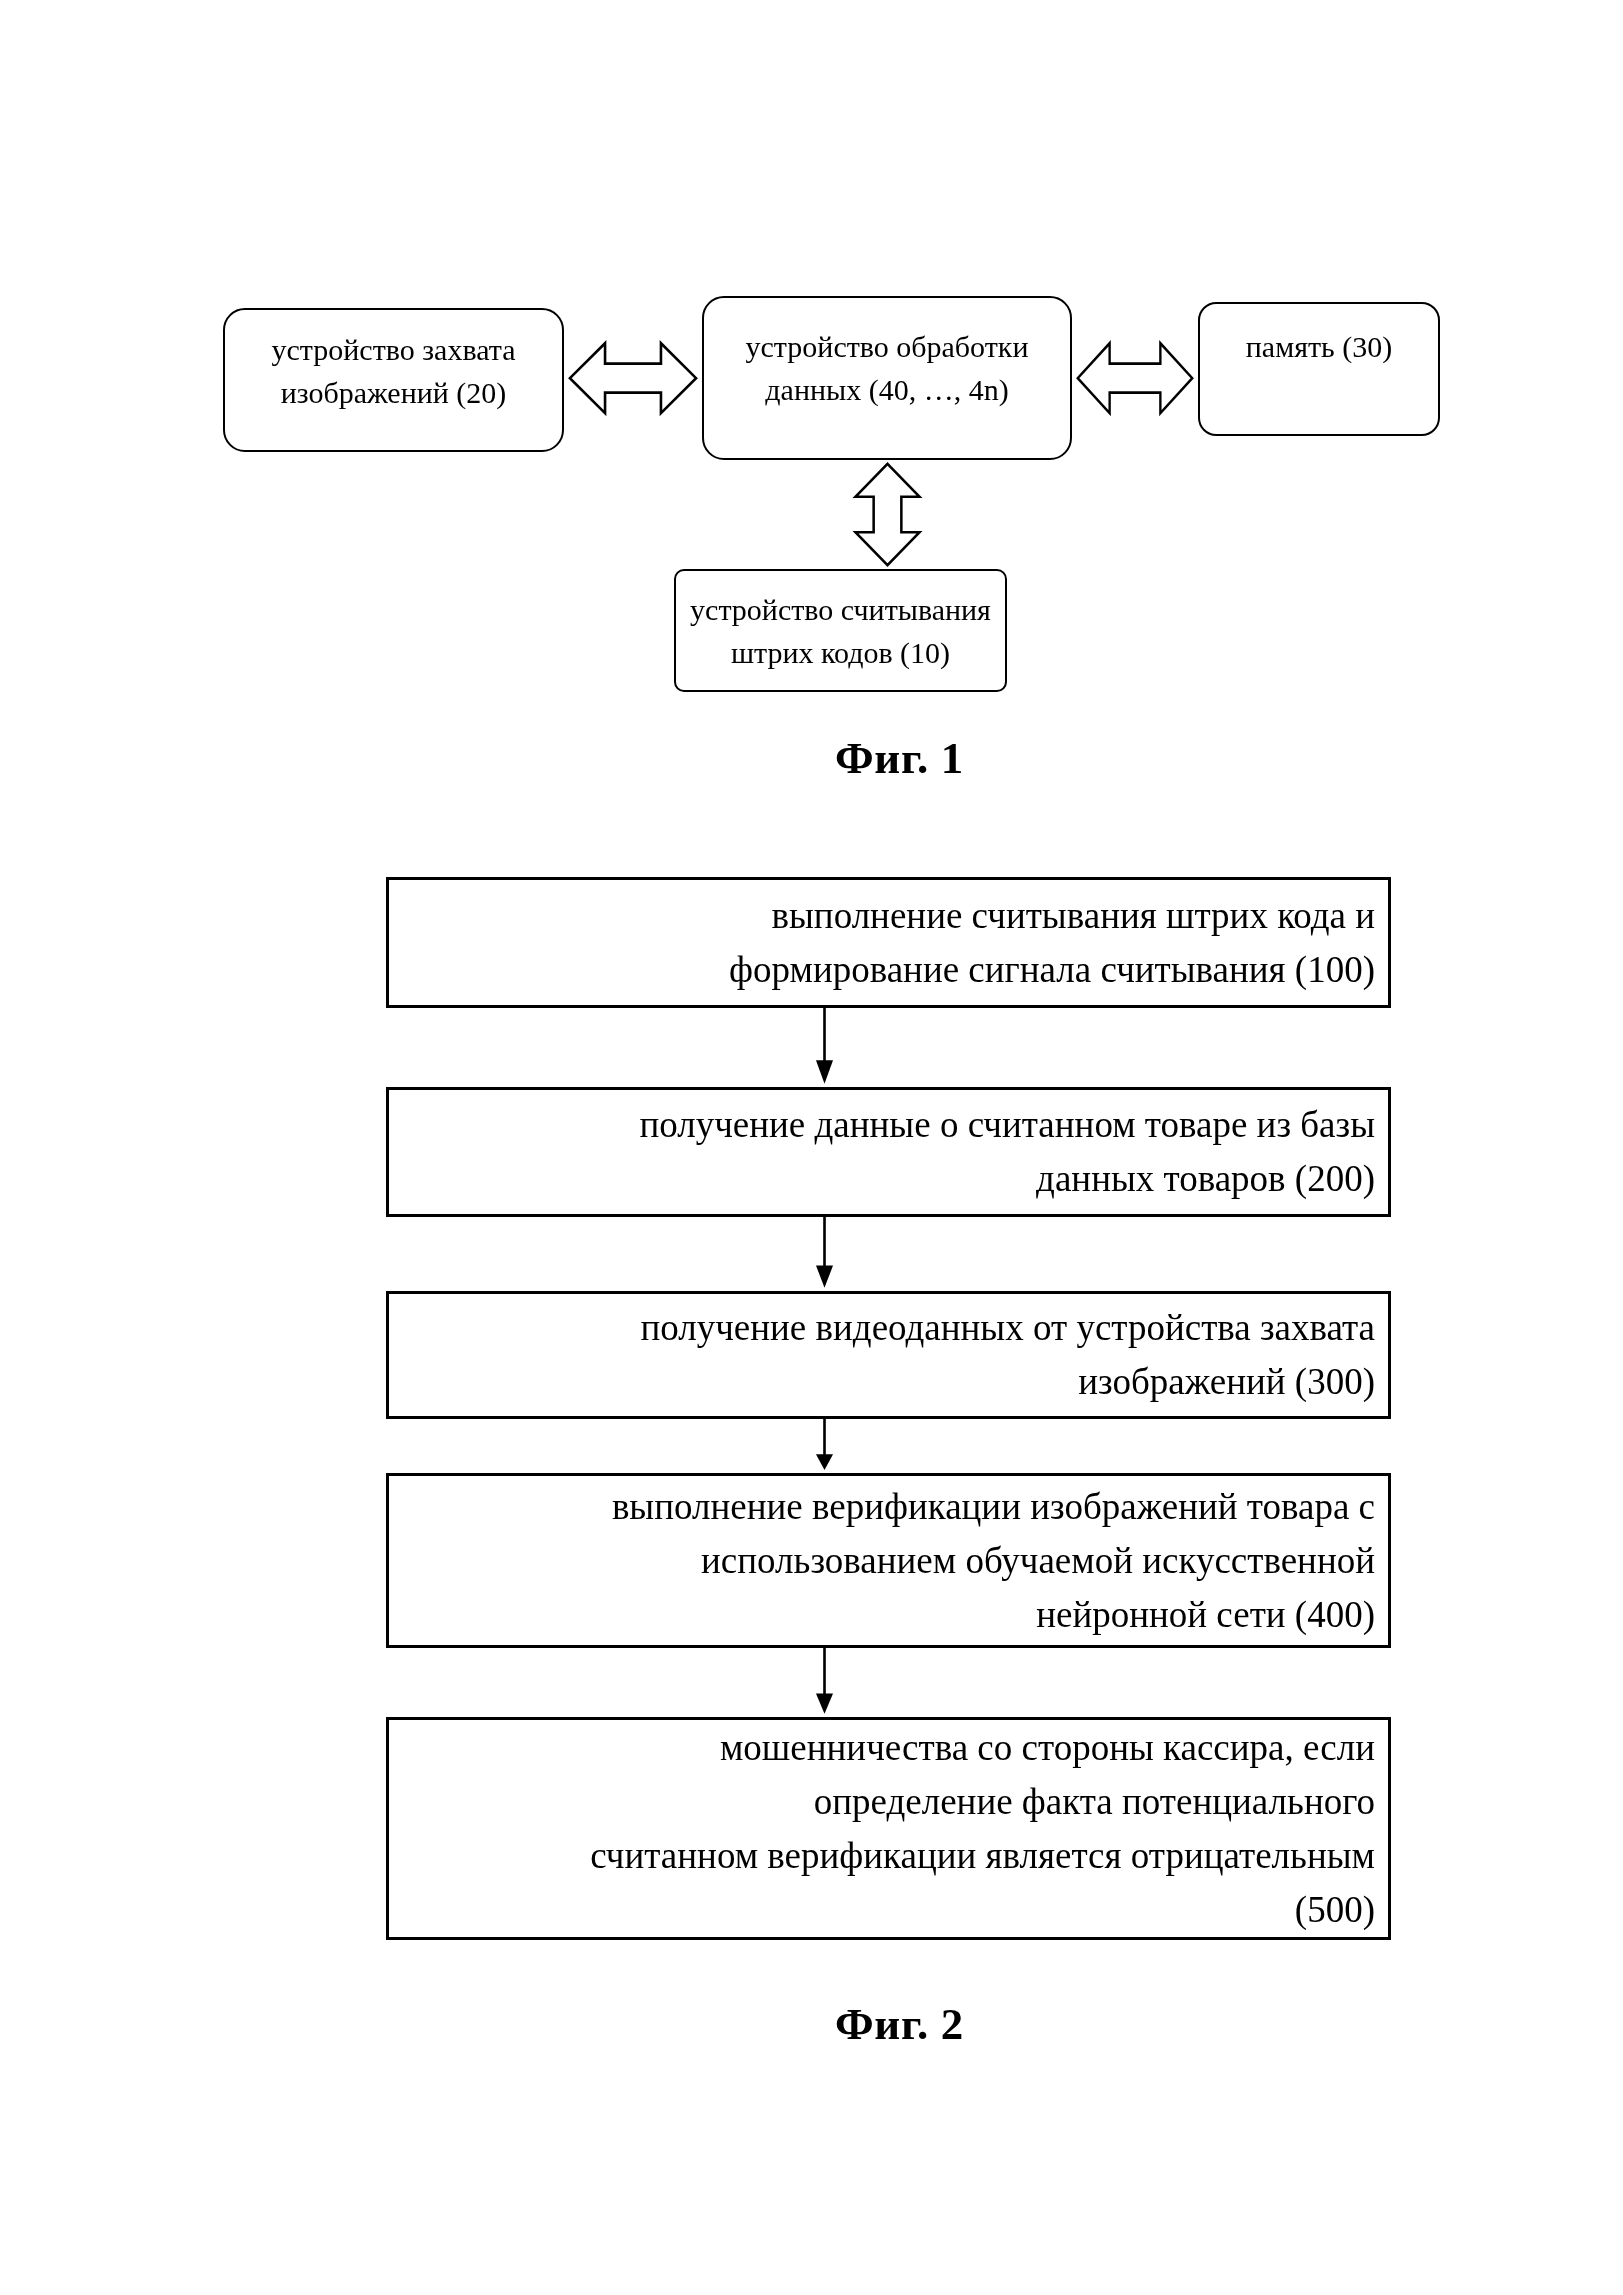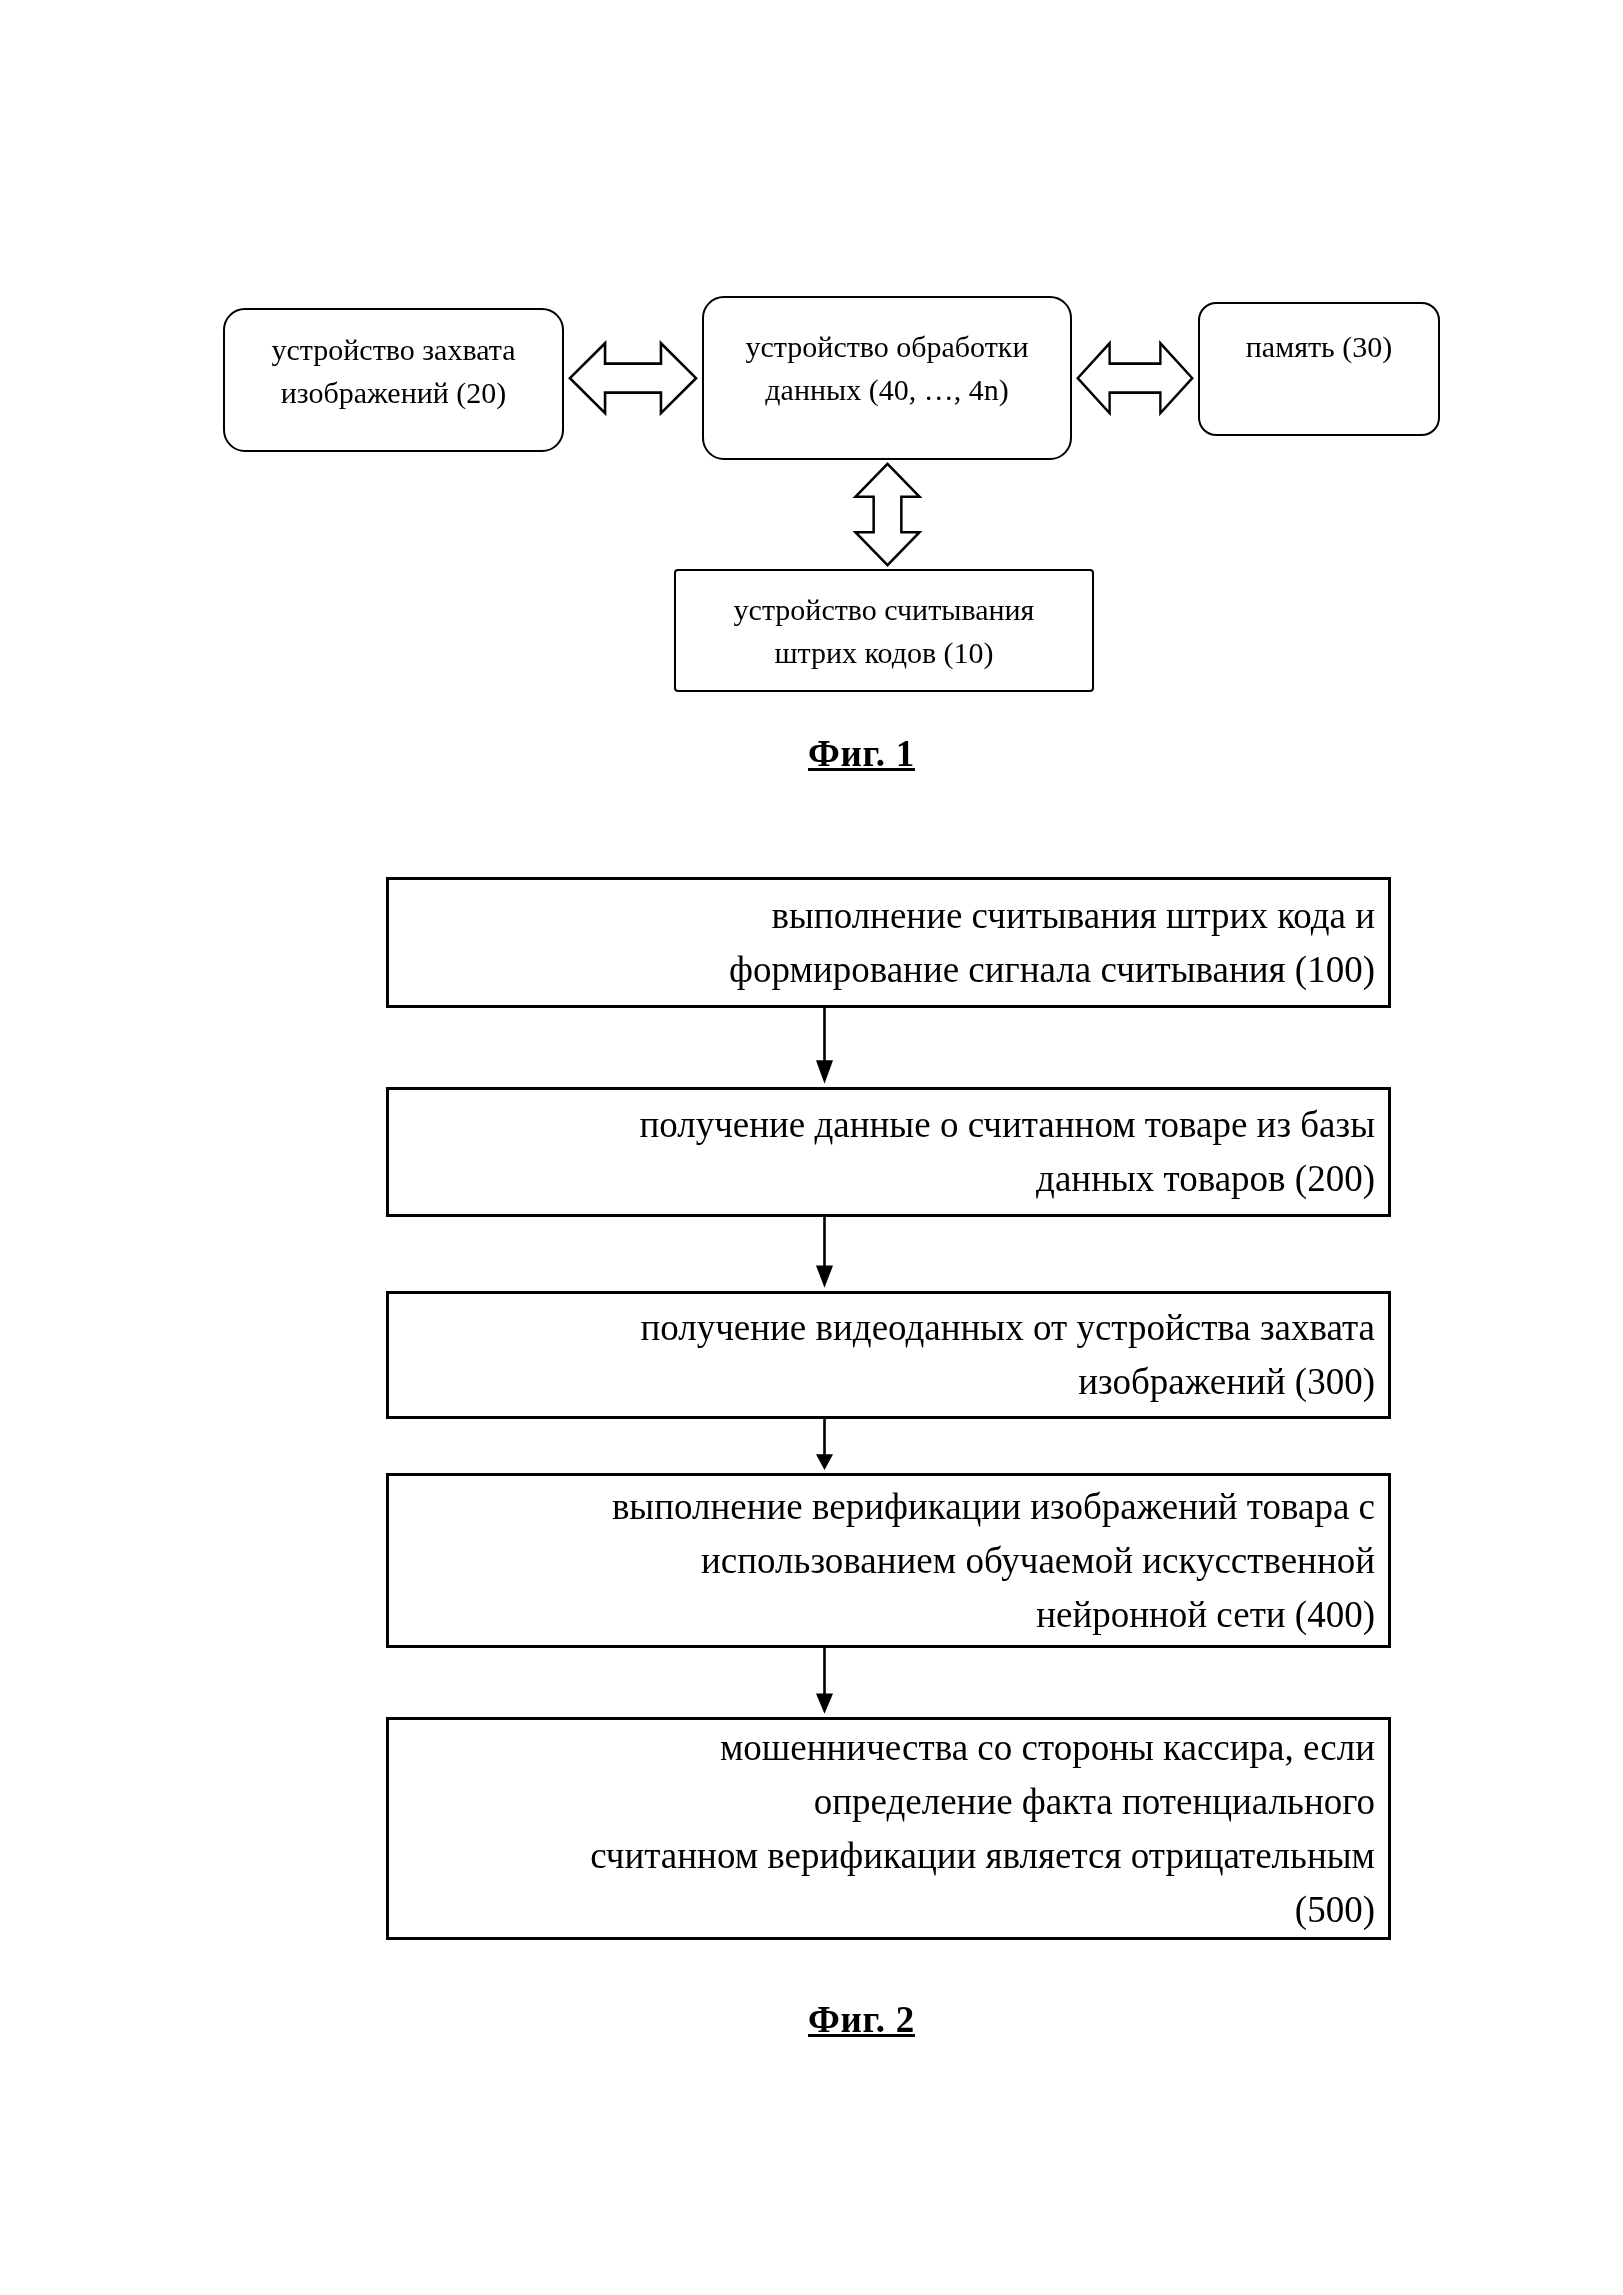--- a/index.html
+++ b/index.html
@@ -21,42 +21,41 @@
     border-radius:22px;
     background:#fff;
     display:flex; flex-direction:column;
     justify-content:center; align-items:center;
     text-align:center;
     font-size:30px; line-height:43px;
   }
   #node-capture   { left:223px;  top:308px; width:341px; height:144px; padding-bottom:18.3px; }
   #node-processing{ left:702px; top:296px; width:370px; height:164px; padding-bottom:20px; }
   #node-memory    { left:1198px; top:302px; width:242px; height:134px; padding-bottom:46px; border-radius:18.3px; }
-  #node-barcode   { left:674px; top:569px; width:420px; height:123px; border-radius:4px; }
+  #node-barcode   { left:674px; top:569px; width:333px; height:123px; border-radius:10px; }
 
   
   .conn { position:absolute; }
   #harrow1 { left:568px;  top:334px; width:130px; height:89px; }
   #harrow2 { left:1076px; top:334px; width:118px; height:89px; }
   #varrow  { left:851px; top:462px; width:73px; height:105px; }
   .flowarrow { position:absolute; left:814px; width:21px; }
   #farrow1 { top:1008px; height:77px; }
   #farrow2 { top:1216px; height:73px; }
   #farrow3 { top:1419px; height:52px;  }
   #farrow4 { top:1648px; height:67px; }
 
   
   .figcap {
     position:absolute;
-    left:698px; width:327px;
+    left:736px; width:327px;
     text-align:center;
     font-weight:bold;
-    font-size:37px;
+    font-size:45px;
     letter-spacing:0.7px;
-    text-decoration:underline;
   }
   #fig1cap { top:732px; }
   #fig2cap { top:1998px; }
 
   
   .step {
     position:absolute;
     left:386px; width:1005px;
     border:3.9px solid #000;
     background:#fff;

